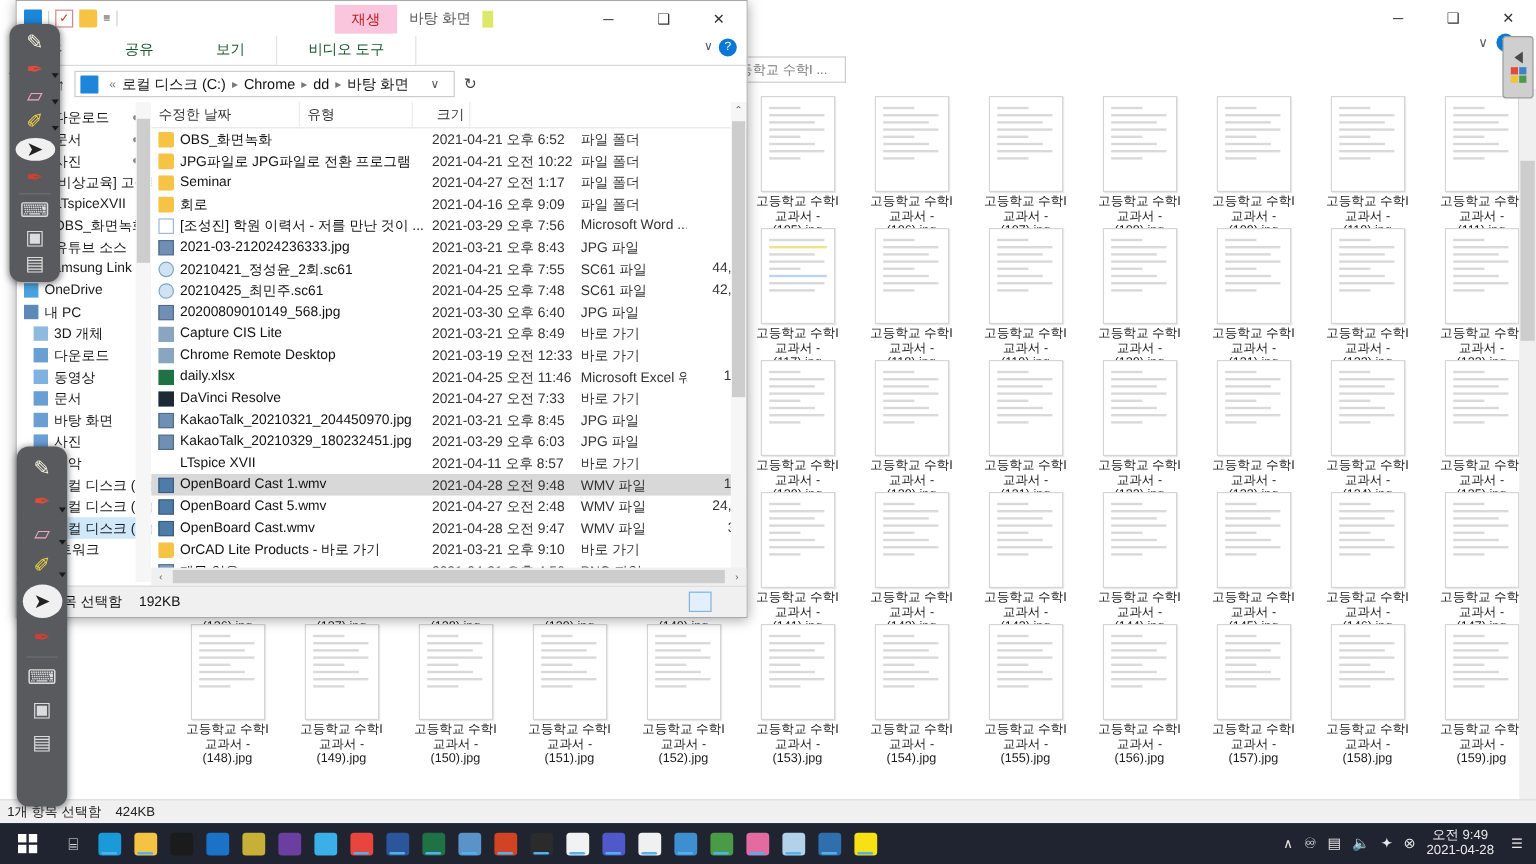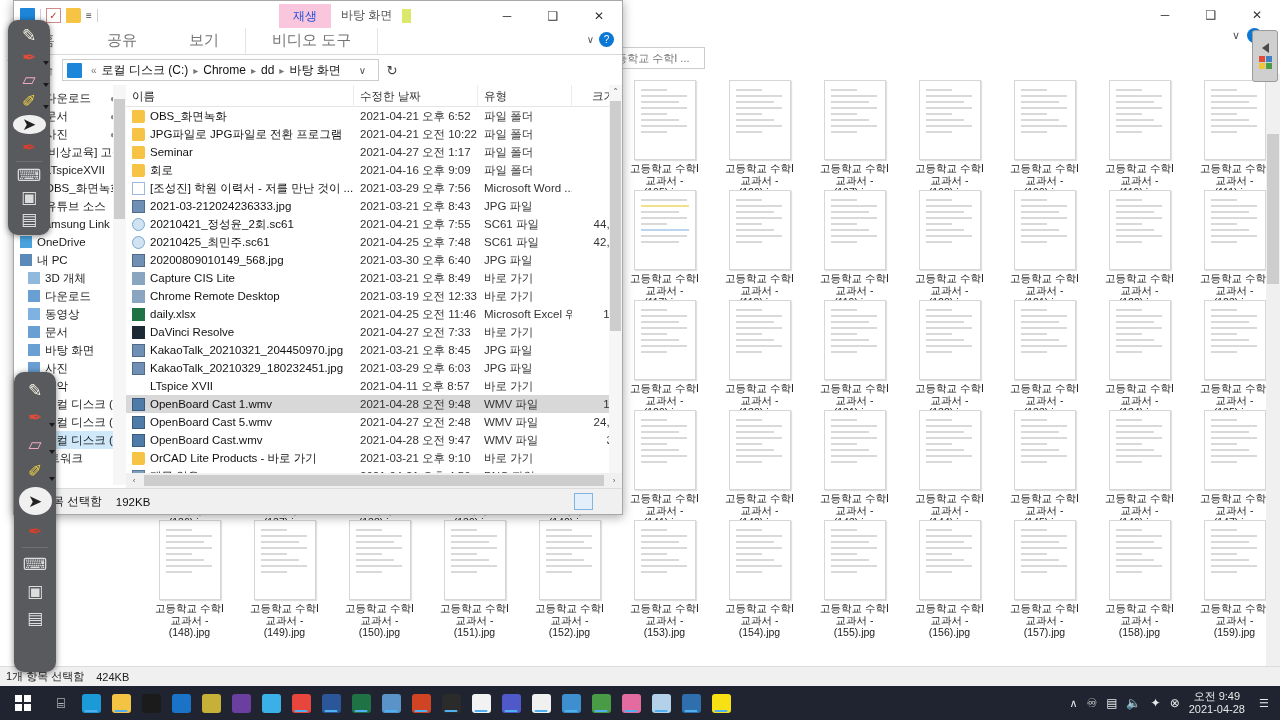--- a/index.html
+++ b/index.html
@@ -69,26 +69,26 @@
   .fg-titlebar { height: 29px; background: #fff; position: relative; display: flex; align-items: center; }
   .qat { display: flex; align-items: center; gap: 5px; padding-left: 6px; }
   .qat-ico { width: 15px; height: 15px; display: inline-block; }
   .ico-folderwin { background: #1e86d8; border-radius: 1px; }
   .ico-check { border: 1px solid #d08a8a; background: #fff; color: #c0392b; font-size: 10px;
                line-height: 13px; text-align: center; }
   .ico-folder { background: #f6c344; border-radius: 1px 2px 2px 1px; }
   .qat-sep { width: 1px; height: 13px; background: #cfcfcf; }
   .fg-title { position: absolute; left: 265px; top: 0; height: 29px; display: flex; align-items: center;
               font-size: 12px; color: #555; gap: 10px; }
-  .tooltab { background: #f9c6dd; color: #1d4ed8; padding: 4px 14px 3px; font-size: 12px; }
+  .tooltab { background: #f9c6dd; color: #b91c1c; padding: 4px 14px 3px; font-size: 12px; }
   .hl-chip { width: 9px; height: 14px; background: #dbe86a; }
 
   .fg-tabs { height: 25px; background: #fff; display: flex; align-items: flex-end; position: relative;
              border-bottom: 1px solid #d9d9d9; }
-  .tab { padding: 3px 26px 4px; font-size: 15px; color: #737373; }
+  .tab { padding: 3px 26px 4px; font-size: 12px; color: #14532d; }
   .tab.grouped { border-left: 1px solid #e3e3e3; border-right: 1px solid #e3e3e3; background: #fff; }
   .fg-help { position: absolute; right: 8px; top: 2px; width: 15px; height: 15px; border-radius: 50%;
              background: #0a78d4; color: #fff; font-size: 10px; line-height: 15px; text-align: center; }
   .fg-chev { position: absolute; right: 28px; top: 4px; font-size: 10px; color: #555; }
 
   .fg-addr { height: 30px; display: flex; align-items: center; padding: 0 4px; background: #fff; }
 
   .fg-body { position: relative; height: 400px; display: flex; }
   .navpane { width: 112px; background: #fff; padding-top: 4px; overflow: hidden; position: relative; }
   .nav-item { height: 18px; display: flex; align-items: center; gap: 5px; padding-left: 14px;
@@ -1228,21 +1228,20 @@
             <span class="nav-sq" style="background:#7fb2e0"></span>
             <span>네트워크</span>
           </div>
           <div class="nav-scroll">
             <div class="bar"></div>
           </div>
         </div>
 
       <div class="listpane">
         <div class="hdr">
-          <div class="c-name">이름</div>
           <div class="c-date">수정한 날짜</div>
           <div class="c-type">유형</div>
           <div class="c-size">크기</div>
         </div>
         <div id="filelist">
             <div class="row">
               <div class="c-name">
                 <span class="fico fi-folder"></span>
                 <span>OBS_화면녹화</span>
               </div>

